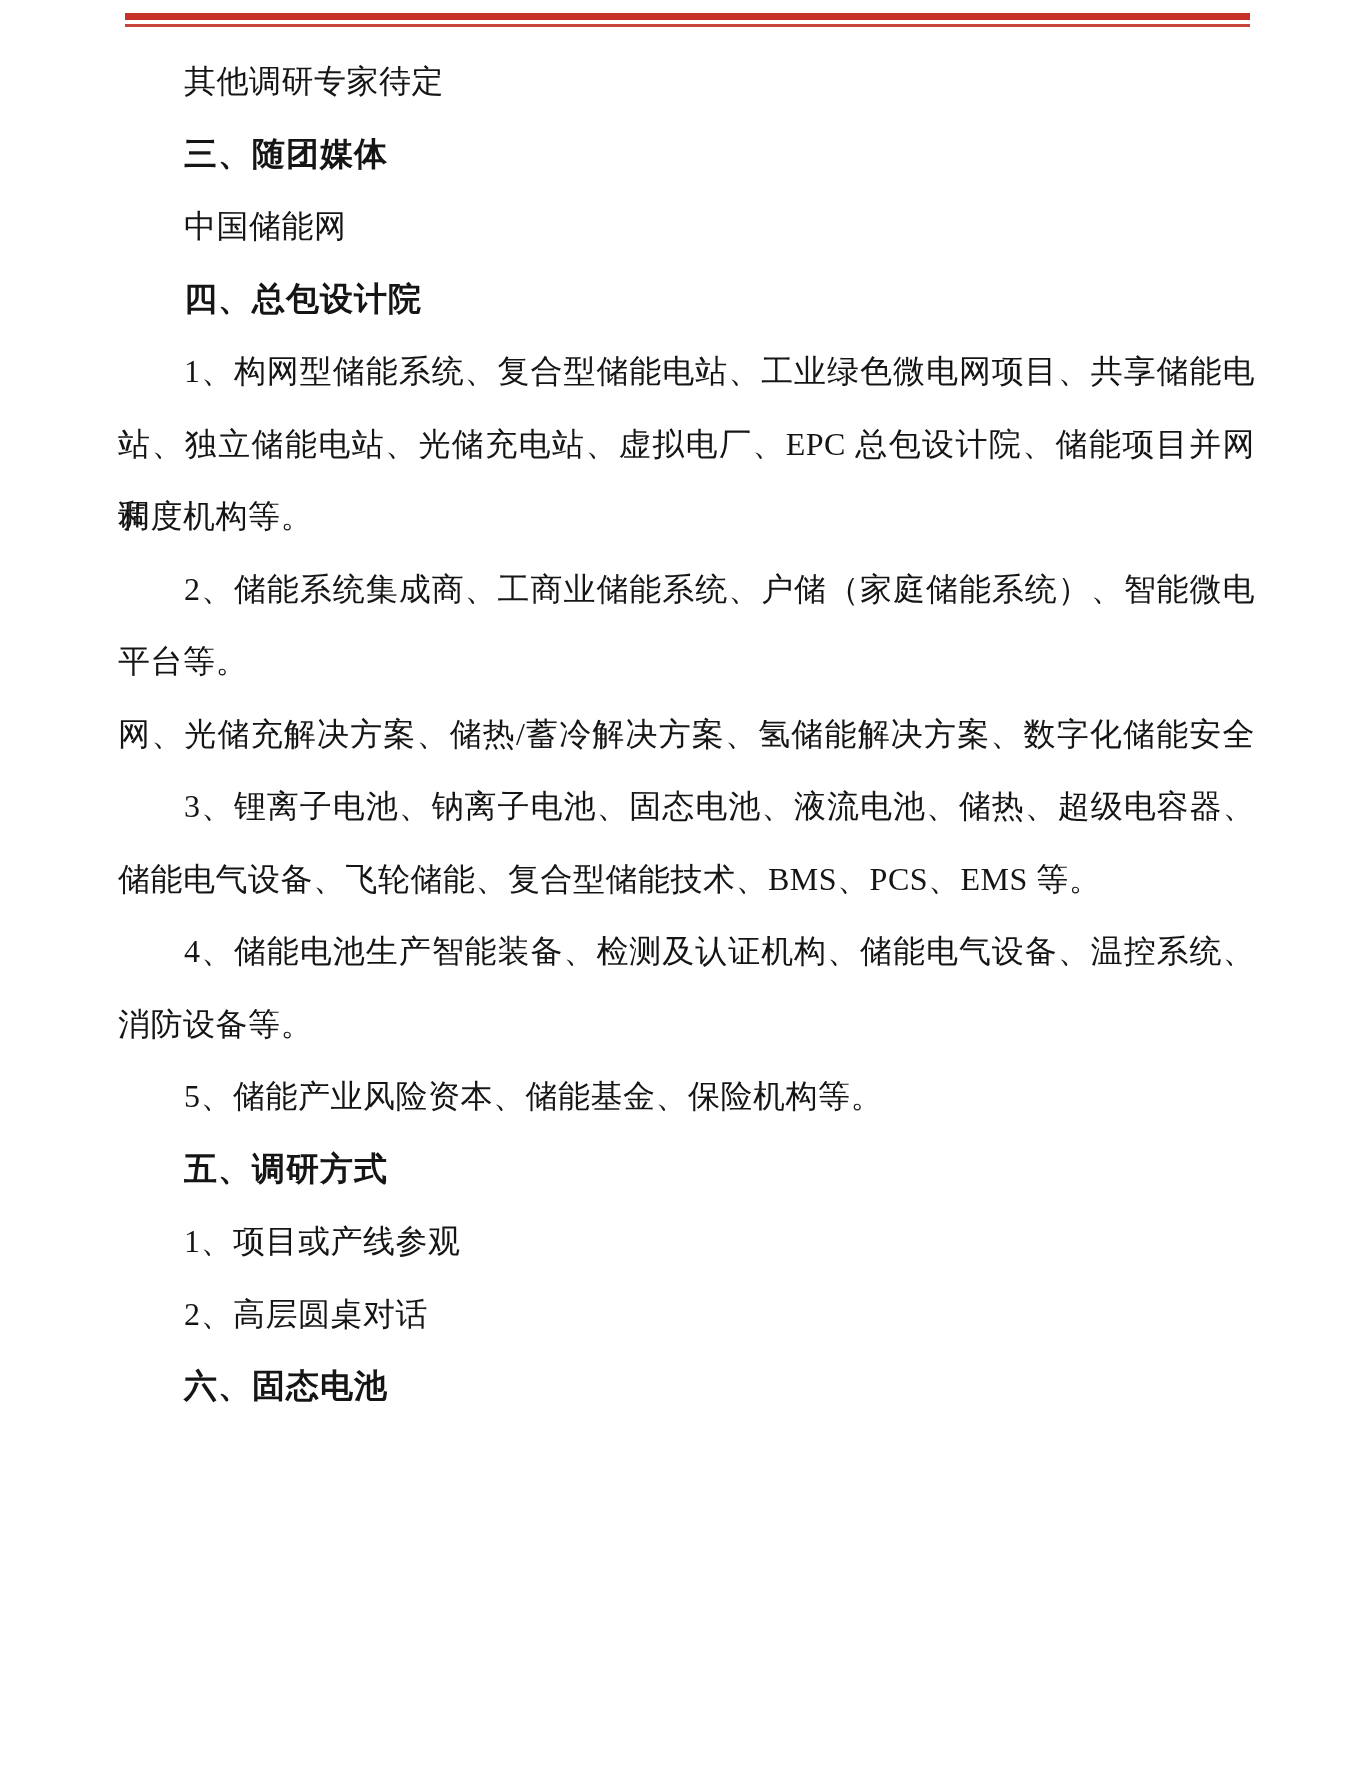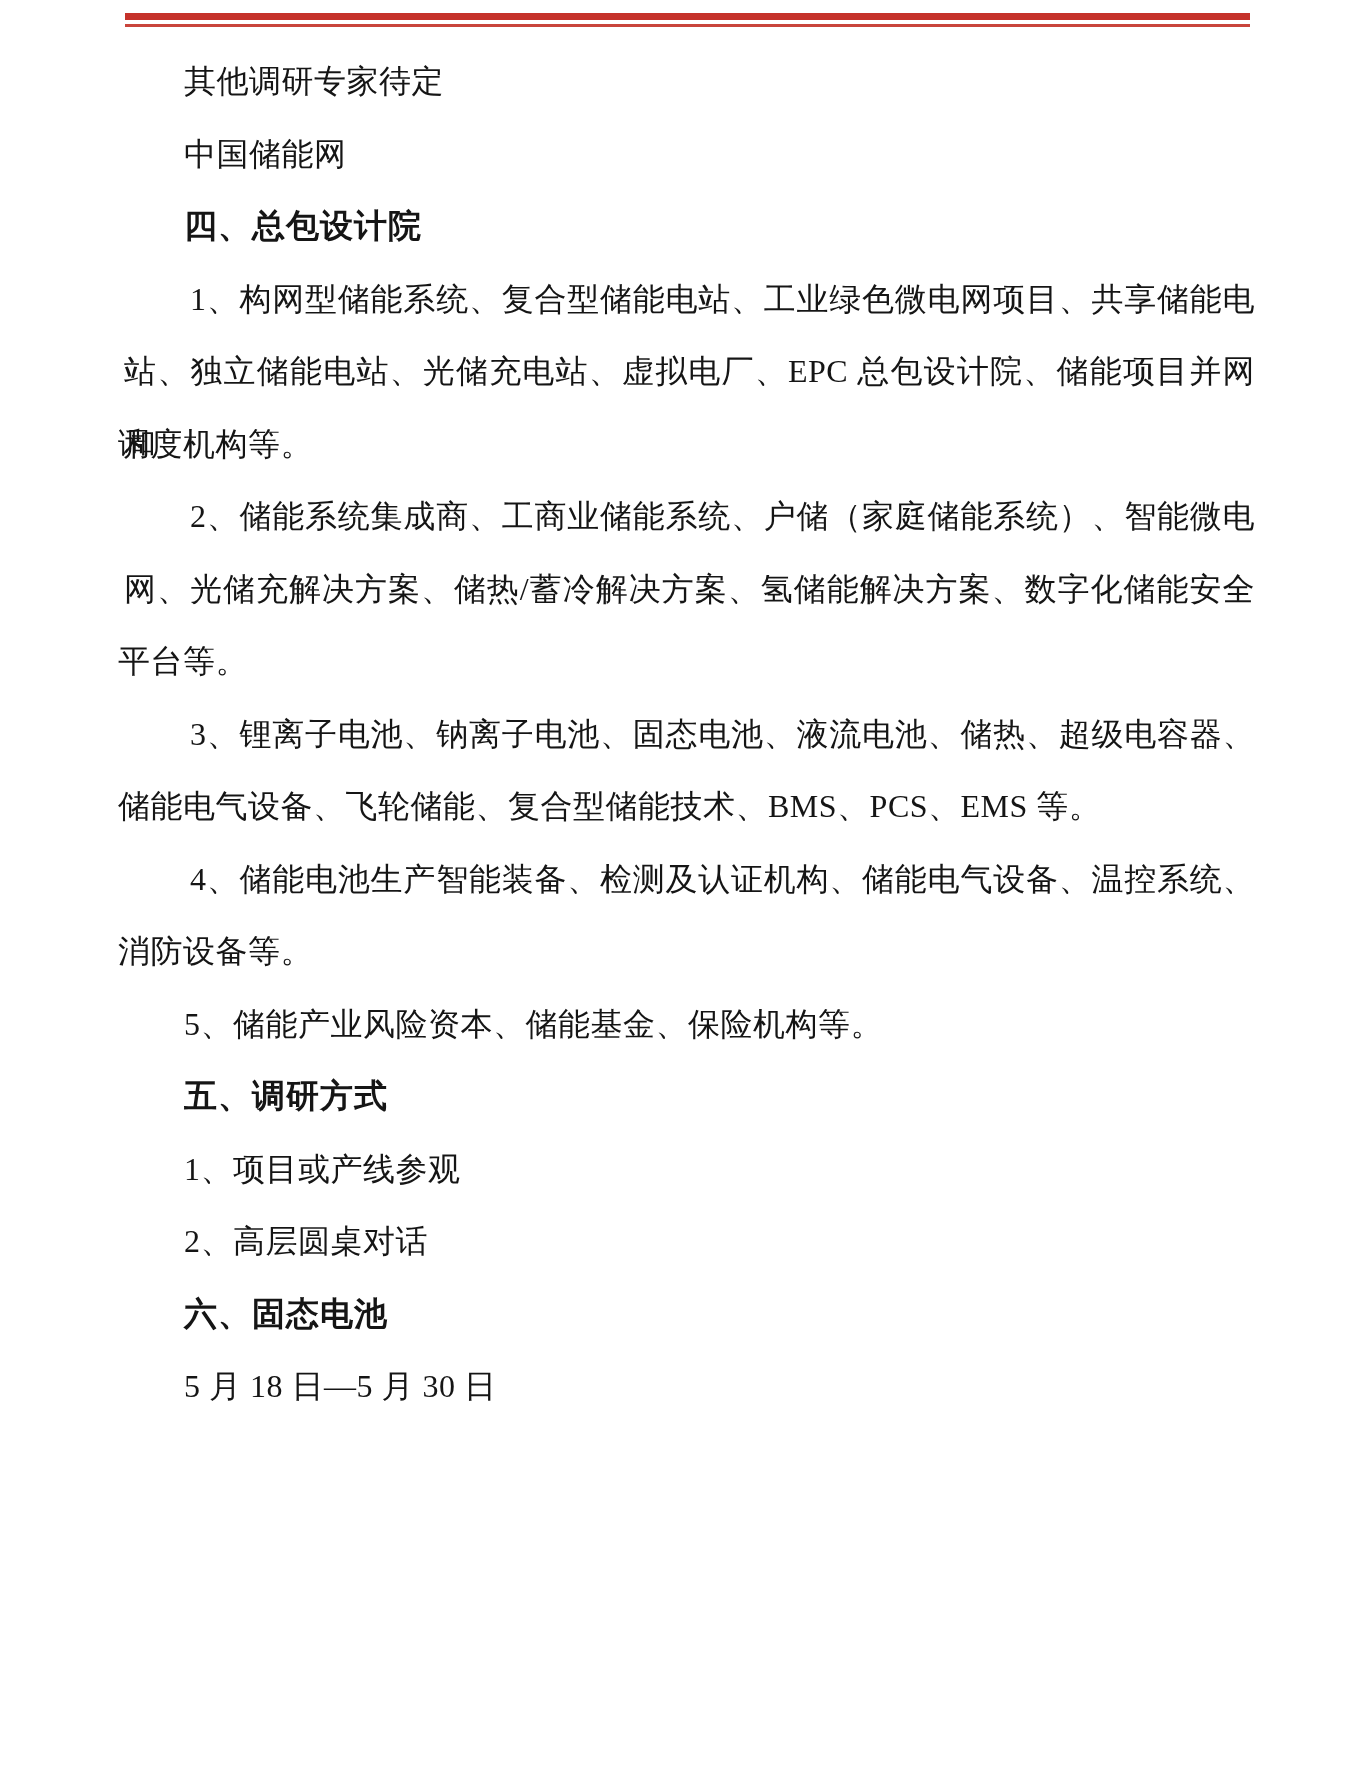--- a/index.html
+++ b/index.html
@@ -41,21 +41,20 @@
     height: 72.5px;
     line-height: 72.5px;
     font-size: 32px;
     letter-spacing: 0.5px;
     white-space: pre-wrap;
   }
   .indent { padding-left: 66px; }
   .fill {            
     text-align: justify;
     text-align-last: justify;
-    margin-left: 6px;
   }
   .heading {
     font-family: "Liberation Sans", "DejaVu Sans", sans-serif;
     font-weight: bold;
     font-size: 33px;
     letter-spacing: 1px;
   }
   
   .pagenum {
     position: absolute;
@@ -74,28 +73,29 @@
 <div class="page">
 
   <div class="rule rule-top">
     <div class="thick"></div>
     <div class="gap"></div>
     <div class="thin"></div>
   </div>
 
   <div class="doc">
     <div class="line indent">其他调研专家待定</div>
+    <div class="line indent heading">三、随团媒体</div>
     <div class="line indent">中国储能网</div>
     <div class="line indent heading">四、总包设计院</div>
     <div class="line indent fill">1、构网型储能系统、复合型储能电站、工业绿色微电网项目、共享储能电</div>
     <div class="line fill">站、独立储能电站、光储充电站、虚拟电厂、EPC 总包设计院、储能项目并网和</div>
     <div class="line">调度机构等。</div>
     <div class="line indent fill">2、储能系统集成商、工商业储能系统、户储（家庭储能系统）、智能微电</div>
+    <div class="line">平台等。</div>
     <div class="line fill">网、光储充解决方案、储热/蓄冷解决方案、氢储能解决方案、数字化储能安全</div>
-    <div class="line">平台等。</div>
     <div class="line indent fill">3、锂离子电池、钠离子电池、固态电池、液流电池、储热、超级电容器、</div>
     <div class="line">储能电气设备、飞轮储能、复合型储能技术、BMS、PCS、EMS 等。</div>
     <div class="line indent fill">4、储能电池生产智能装备、检测及认证机构、储能电气设备、温控系统、</div>
     <div class="line">消防设备等。</div>
     <div class="line indent">5、储能产业风险资本、储能基金、保险机构等。</div>
     <div class="line indent heading">五、调研方式</div>
     <div class="line indent">1、项目或产线参观</div>
     <div class="line indent">2、高层圆桌对话</div>
     <div class="line indent heading">六、固态电池</div>
     <div class="line indent">5 月 18 日—5 月 30 日</div>

